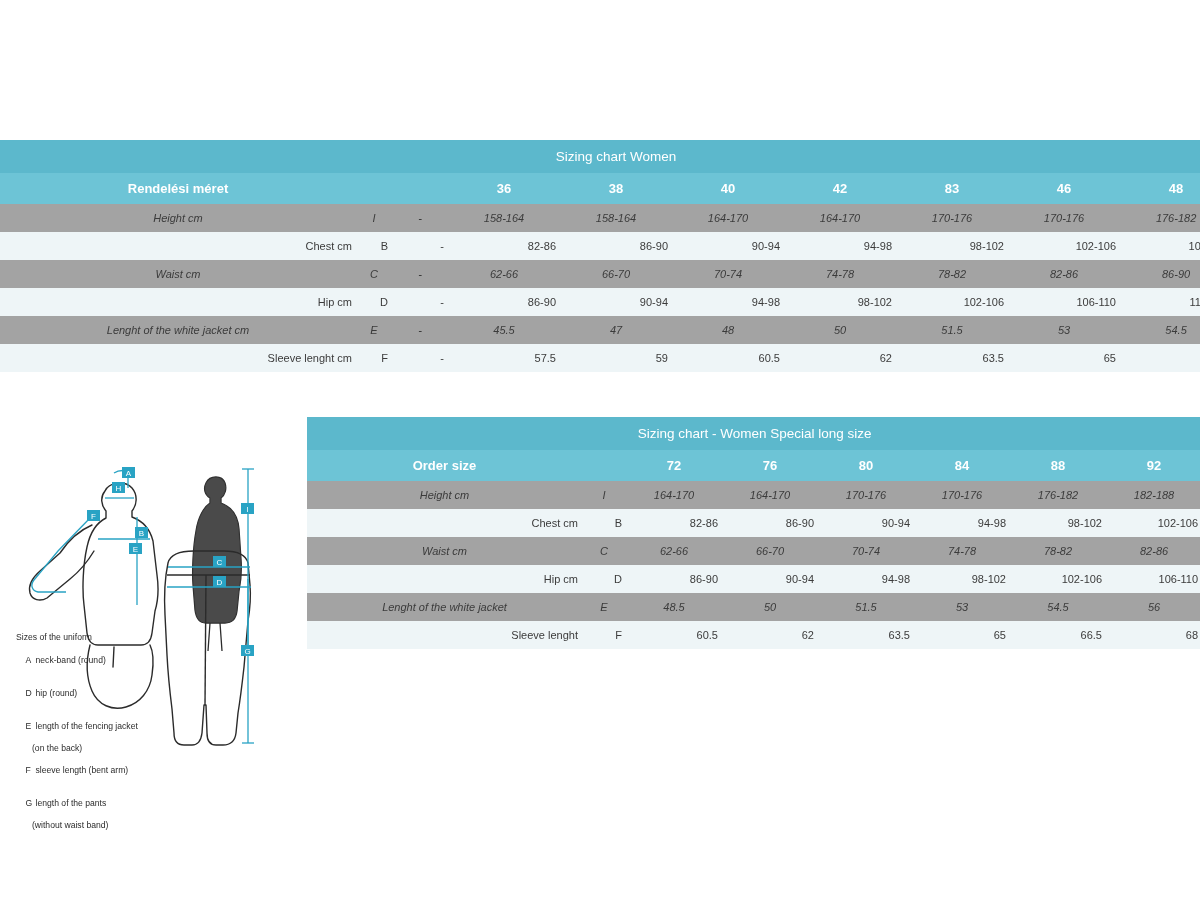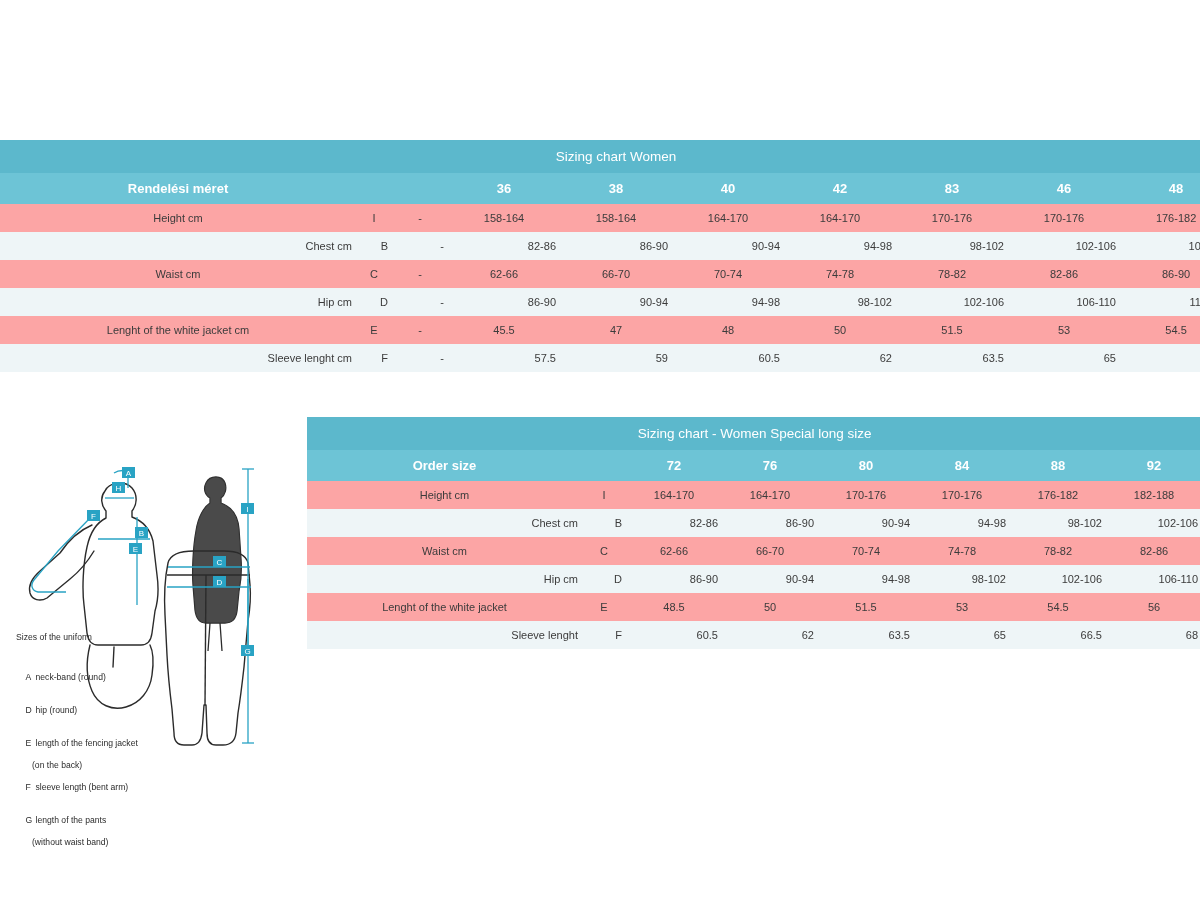--- a/index.html
+++ b/index.html
@@ -39,21 +39,22 @@
     padding: 8px 4px;
   }
   .sizing-table tbody td {
     font-size: 11px;
     text-align: center;
     padding: 8px 4px;
     color: #3b3b3b;
     border: none;
   }
   .sizing-table tbody tr.odd td {
-    background: #fca5a5;
+    background: #a3a3a3;
+    font-style: italic;
   }
   .sizing-table tbody tr.even td {
     background: #eef5f7;
     text-align: right;
   }
   .sizing-table td.label-cell {
     text-align: center;
   }
 
   
@@ -88,21 +89,21 @@
   #legend {
     position: absolute;
     left: 16px;
     top: 632px;
     font-size: 8.6px;
     line-height: 1.28;
     color: #2b2b2b;
     width: 190px;
   }
   #legend .legend-title {
-    margin-bottom: 18px;
+    margin-bottom: 1px;
   }
   #legend .legend-row {
     white-space: pre;
   }
   #legend .legend-letter {
     display: inline-block;
     width: 10px;
   }
   #legend .legend-sub {
     padding-left: 16px;

